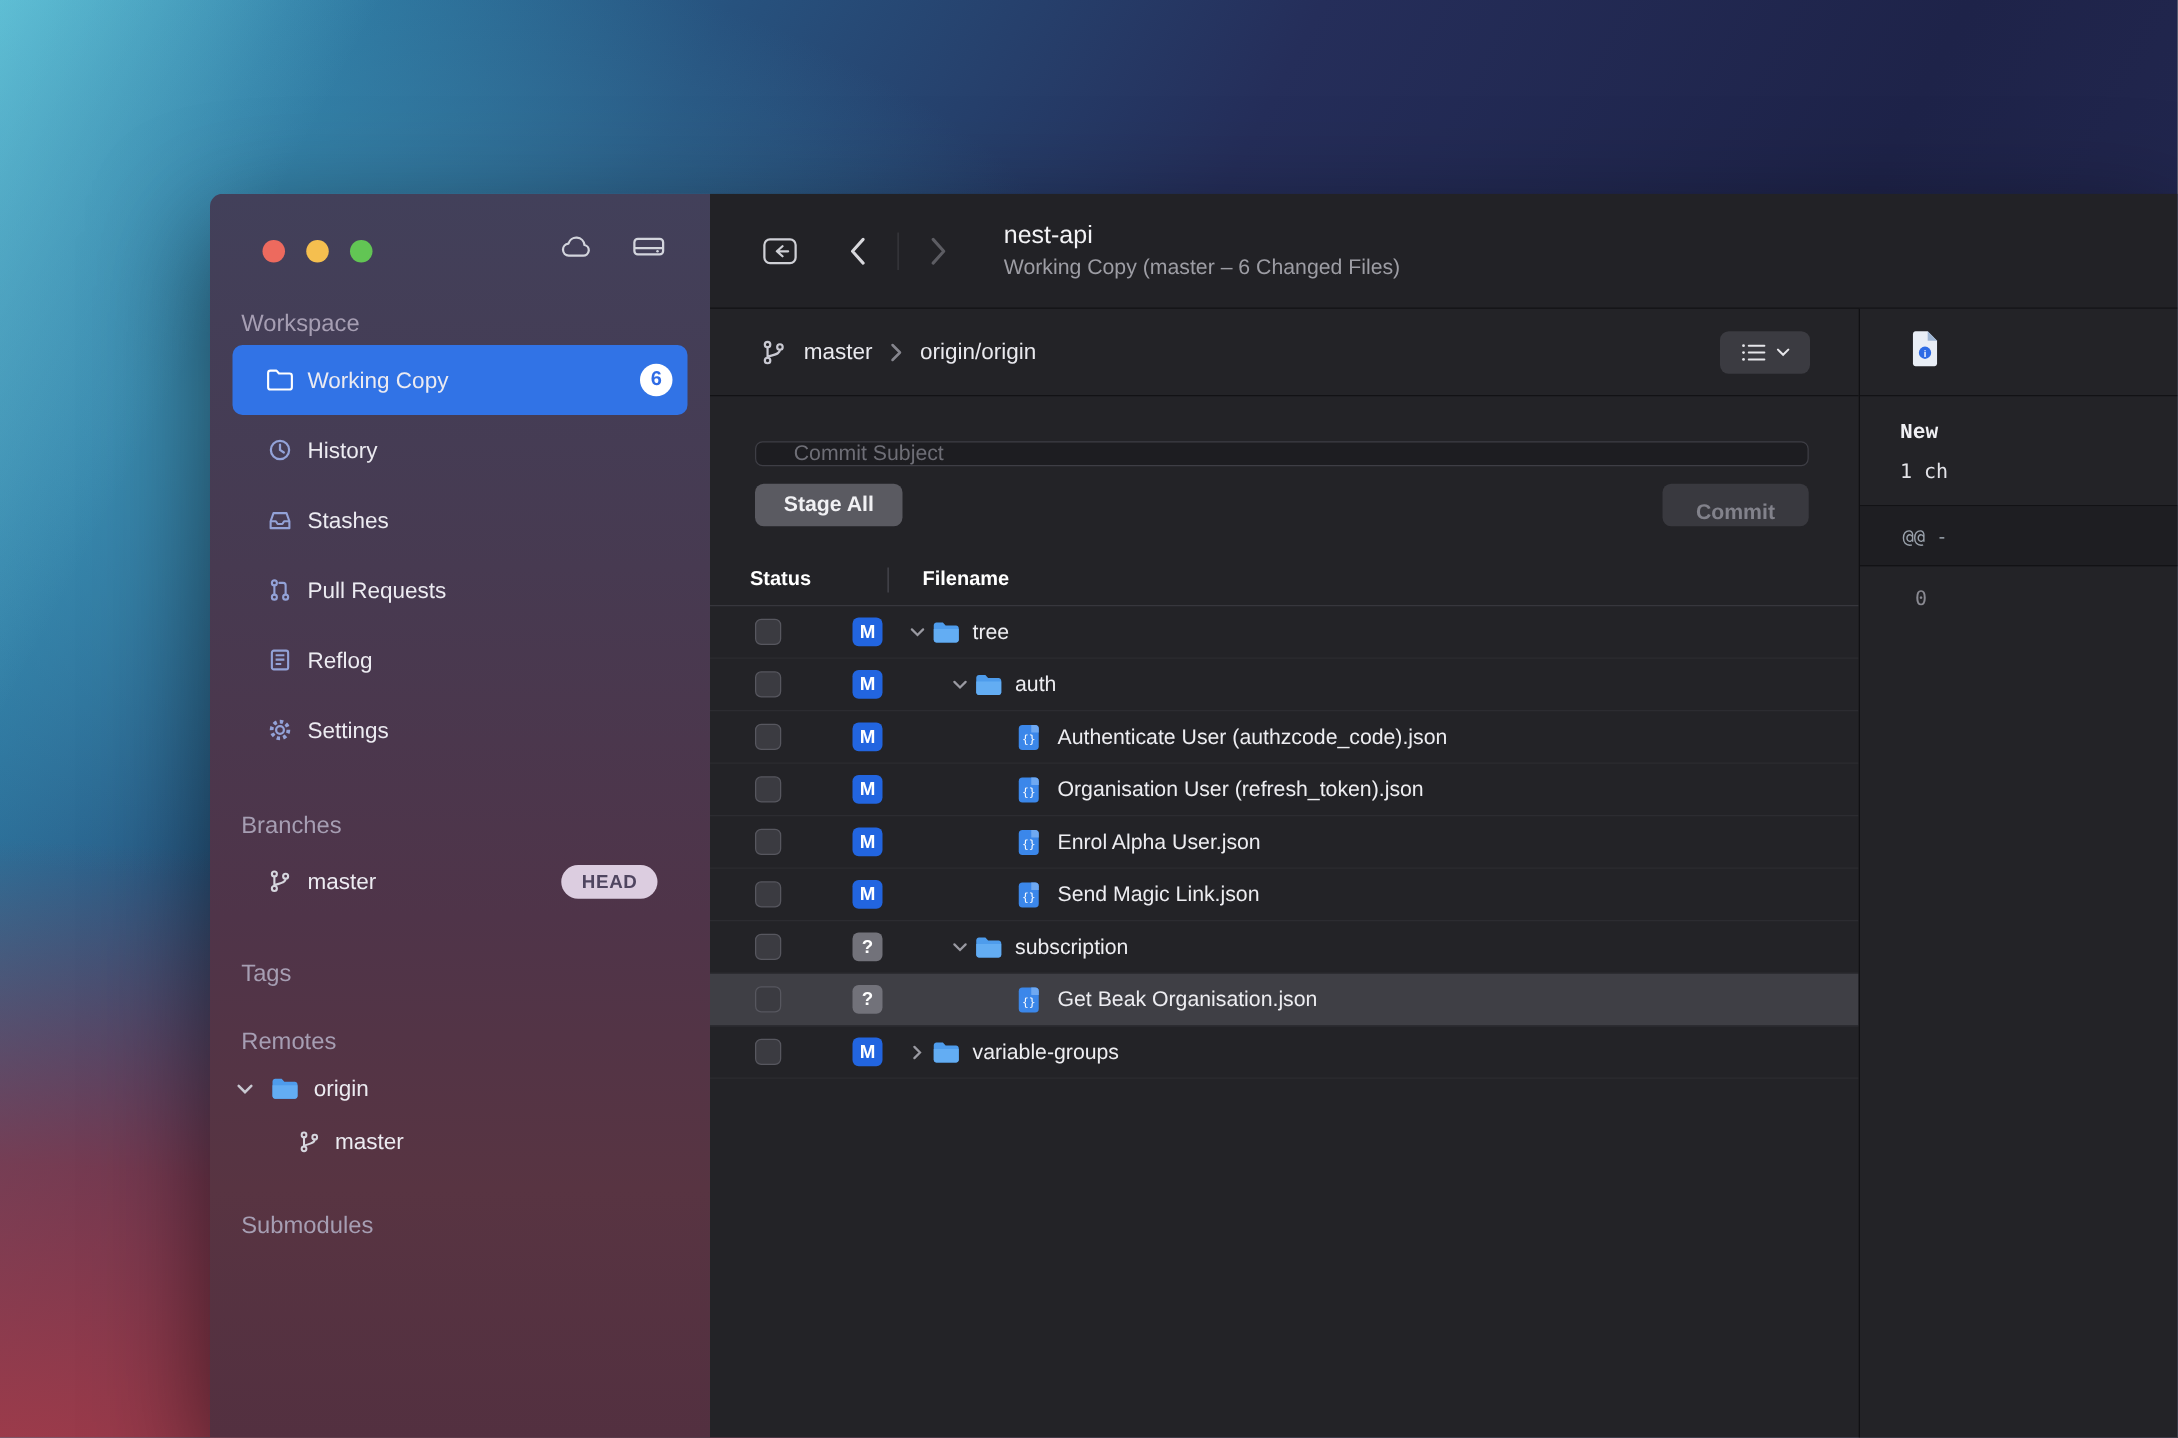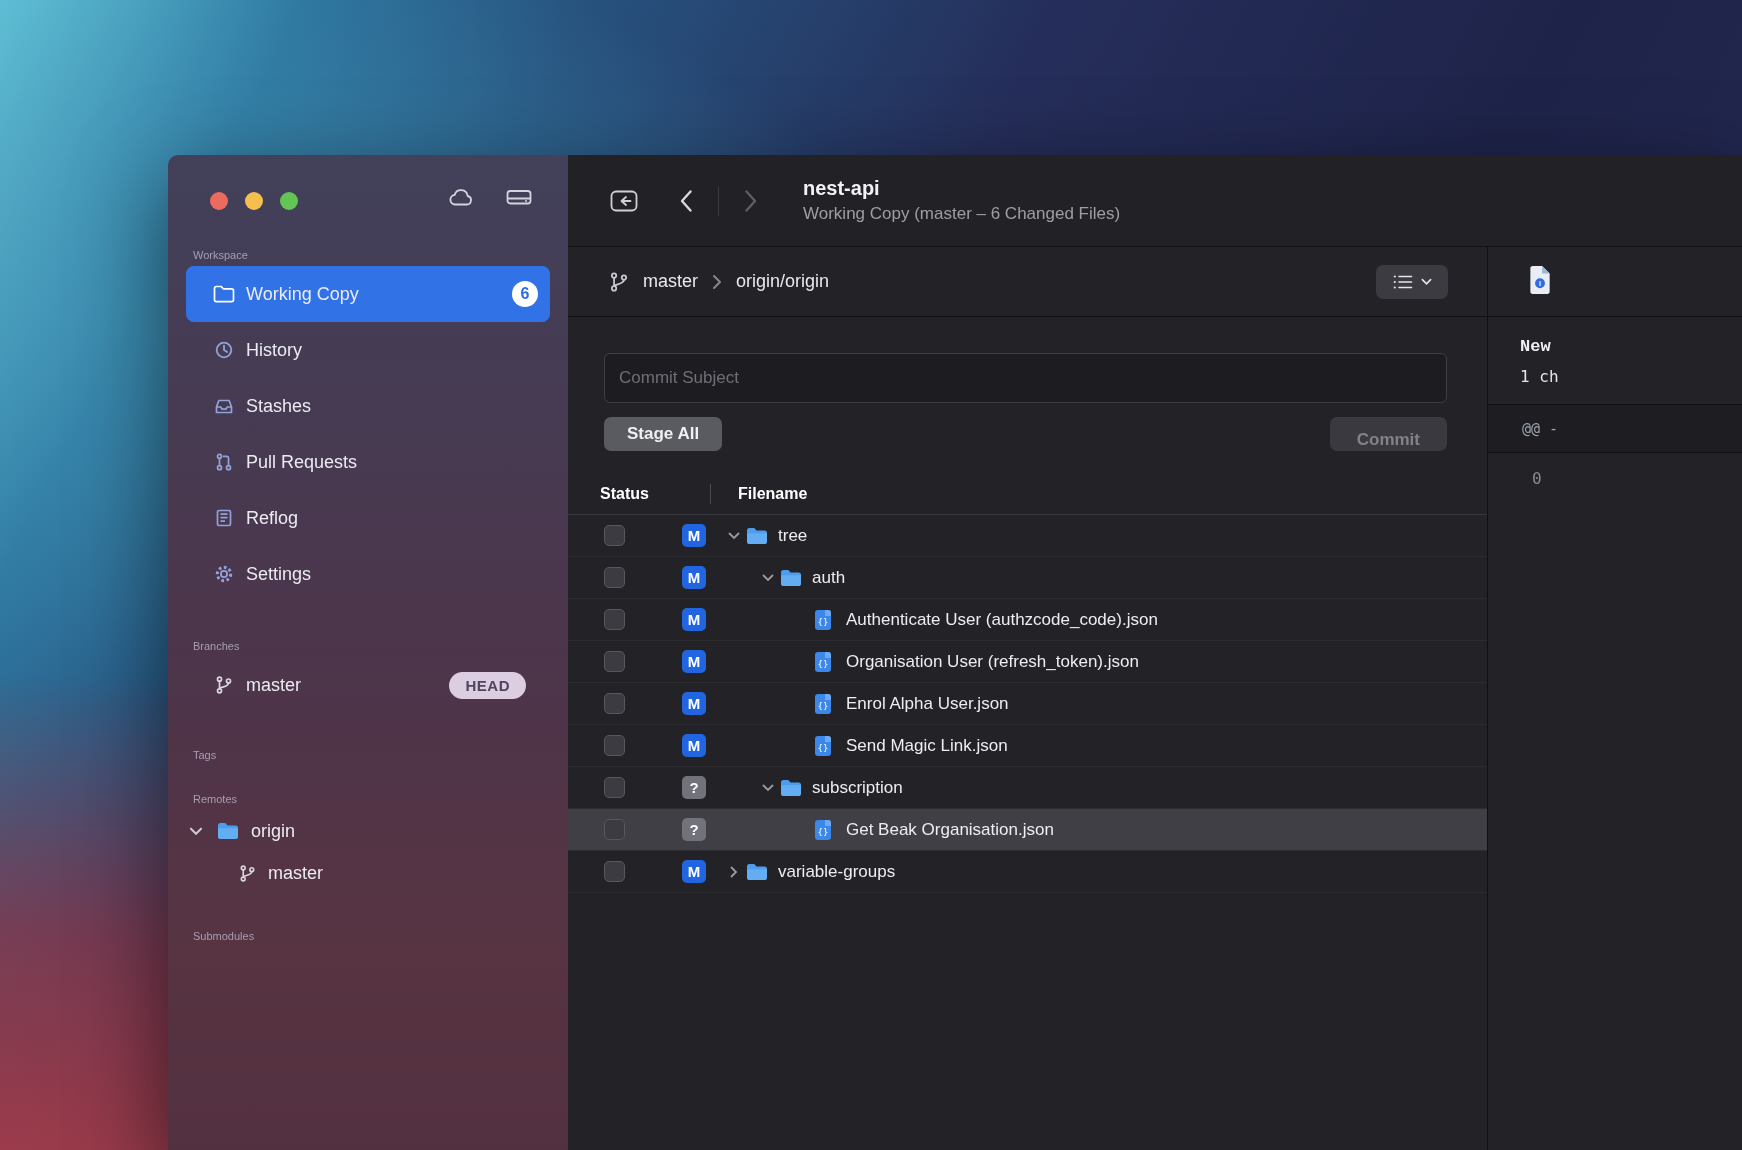--- a/index.html
+++ b/index.html
@@ -27,21 +27,21 @@
     width:400px; flex:none; position:relative; color:#ecebf1;
     background: linear-gradient(180deg, #42405a 0%, #473a51 30%, #4f3449 58%, #583442 80%, #533040 100%);
   }
   .traffic { position:absolute; top:37px; left:42px; display:flex; gap:17px; }
   .tl { width:18px; height:18px; border-radius:50%; }
   .tl.red{ background:#ed6a5e; } .tl.yellow{ background:#f5bf4f; } .tl.green{ background:#62c554; }
   .side-top-icons { position:absolute; top:32px; right:36px; display:flex; gap:30px; color:#d3d5dd; align-items:center; }
   .side-top-icons svg { display:block; }
 
   .sidebar-content { padding-top:94px; }
-  .sec-header { margin:0 0 5px 25px; color:#a69eb3; font-size:11px; font-weight:500; }
+  .sec-header { margin:0 0 5px 25px; color:#a69eb3; font-size:19px; font-weight:500; }
   .sec { margin-bottom:0; }
   .sec-items { margin:0 18px; }
   .sitem {
     height:56px; border-radius:8px; display:flex; align-items:center;
     padding:0 12px 0 26px; font-size:18px; gap:10px; cursor:default;
   }
   .sitem .sicon { width:24px; flex:none; display:flex; justify-content:center; color:#93a2d8; }
   .sitem.selected { background:#3173e6; }
   .sitem.selected .sicon { color:#fff; }
   .badge-count {
@@ -70,41 +70,41 @@
   .win-right { flex:1; display:flex; flex-direction:column; background:#232327; min-width:0; }
   .toolbar {
     height:92px; flex:none; display:flex; align-items:center;
     padding-left:34px; border-bottom:1px solid #121215; background:#222226; color:#d8d8dd;
   }
   .tb-btn { display:flex; align-items:center; justify-content:center; width:44px; height:44px; color:#cfd0d6; }
   .tb-back { margin-left:18px; color:#d8d8dc; }
   .tb-divider { width:1px; height:30px; background:#3a3a3f; margin:0 10px; }
   .tb-fwd { color:#5d5d63; }
   .tb-titles { margin-left:30px; }
-  .tb-title { font-size:20px; font-weight:700; color:#f2f2f5; }
+  .tb-title { font-size:20px; font-weight:400; color:#f2f2f5; }
   .tb-subtitle { font-size:17px; color:#9d9da4; margin-top:4px; }
 
   .content-row { flex:1; display:flex; min-height:0; }
   .main { width:919px; flex:none; display:flex; flex-direction:column; min-width:0; }
 
   .branch-bar {
     height:70px; flex:none; display:flex; align-items:center;
     padding:0 39px 0 40px; border-bottom:1px solid #121215; color:#e9e9ee; font-size:18px;
   }
   .bb-branch-icon { color:#c9c9d2; display:flex; margin-right:13px; }
   .bb-sep { color:#85858d; margin:0 14px; display:flex; }
   .bb-view-btn {
     margin-left:auto; width:72px; height:34px; background:#3b3b41; border:none; border-radius:7px;
     display:flex; align-items:center; justify-content:center; gap:8px; color:#e6e6ea;
   }
 
   .commit-area { padding:36px 40px 0 36px; flex:none; }
   .commit-subject {
-    width:100%; height:50px; background:#1d1d21; border:1px solid #3e3e45; border-radius:6px;
-    color:#e8e8ec; font-size:17px; padding:0 14px; font-family:"Liberation Sans",sans-serif; outline:none;
+    width:100%; height:20px; background:#1d1d21; border:1px solid #3e3e45; border-radius:6px;
+    color:#e8e8ec; font-size:17px; padding:0 30px; font-family:"Liberation Sans",sans-serif; outline:none;
   }
   .commit-subject::placeholder { color:#6e6e76; }
   .buttons-row { display:flex; justify-content:space-between; margin-top:14px; }
   .btn { border:none; border-radius:7px; height:34px; font-size:17px; font-weight:600; font-family:"Liberation Sans",sans-serif; }
   .btn-stage { background:#5a5a61; color:#f0f0f3; padding:0 23px; }
   .btn-commit { background:#39393f; color:#82828b; padding:13px 27px; }
 
   .table-header {
     margin-top:22px; height:42px; flex:none; display:flex; align-items:center;
     border-bottom:1px solid #37373d; font-weight:700; font-size:16px; color:#fff;

